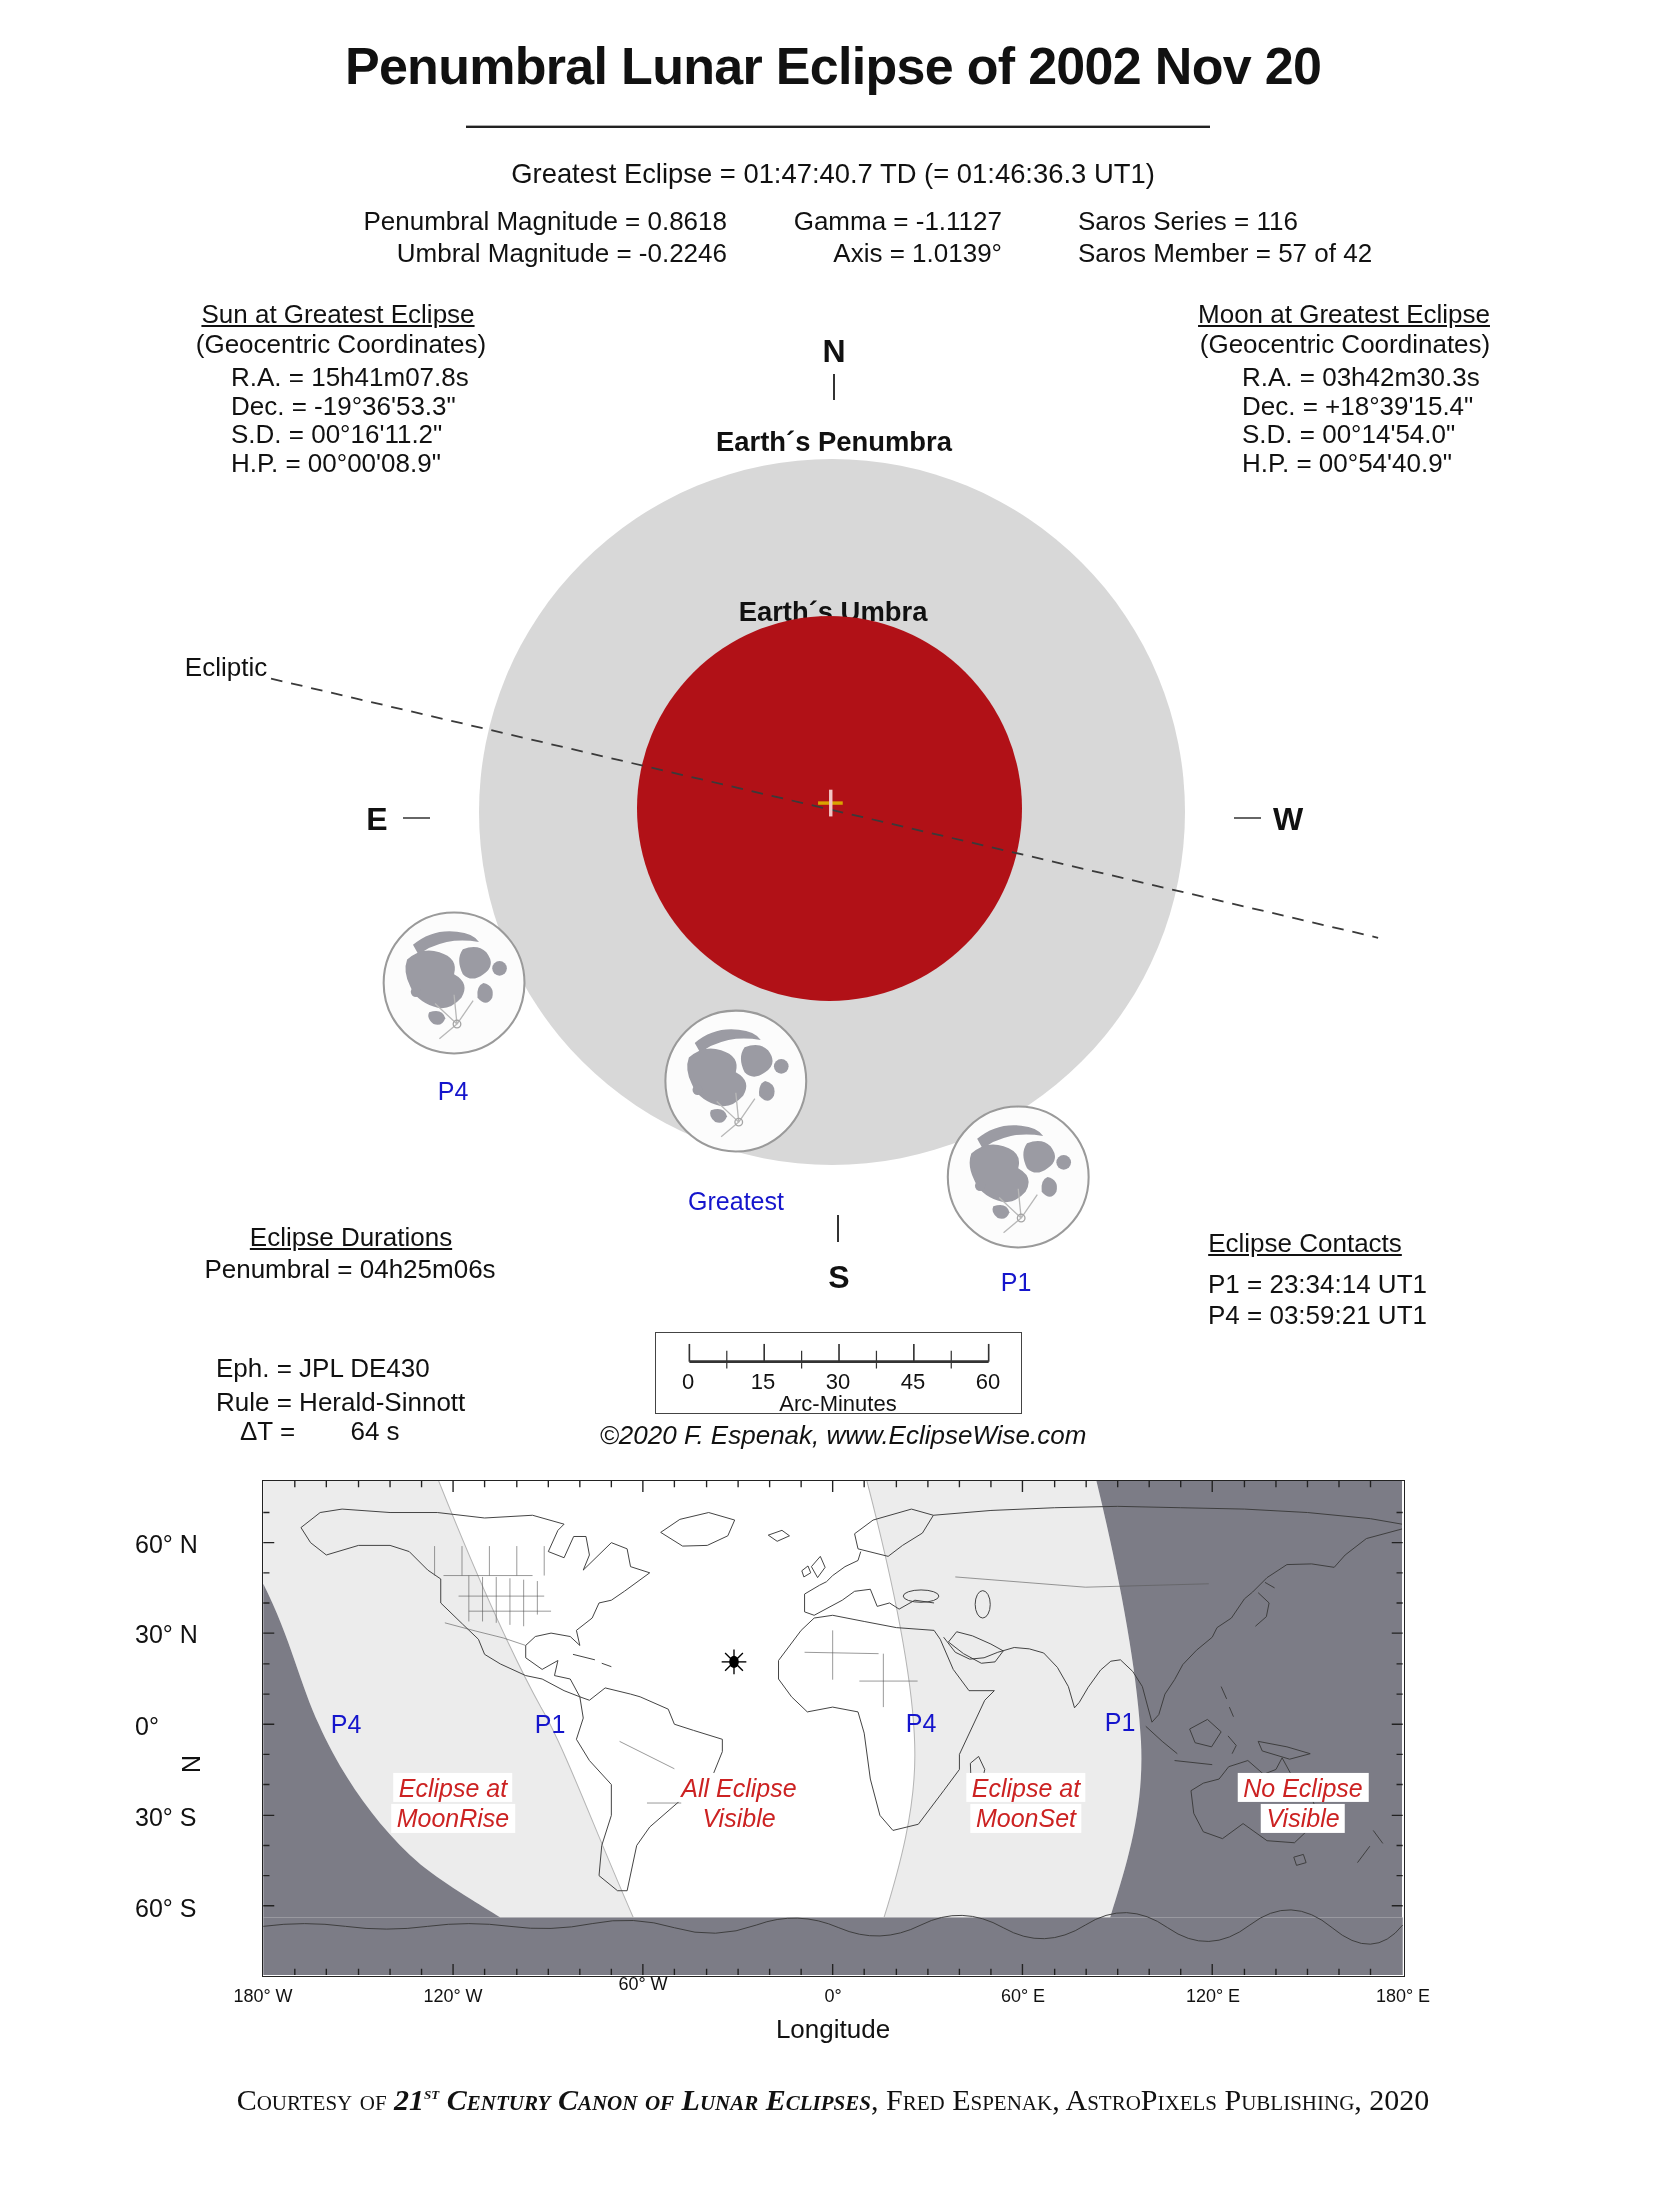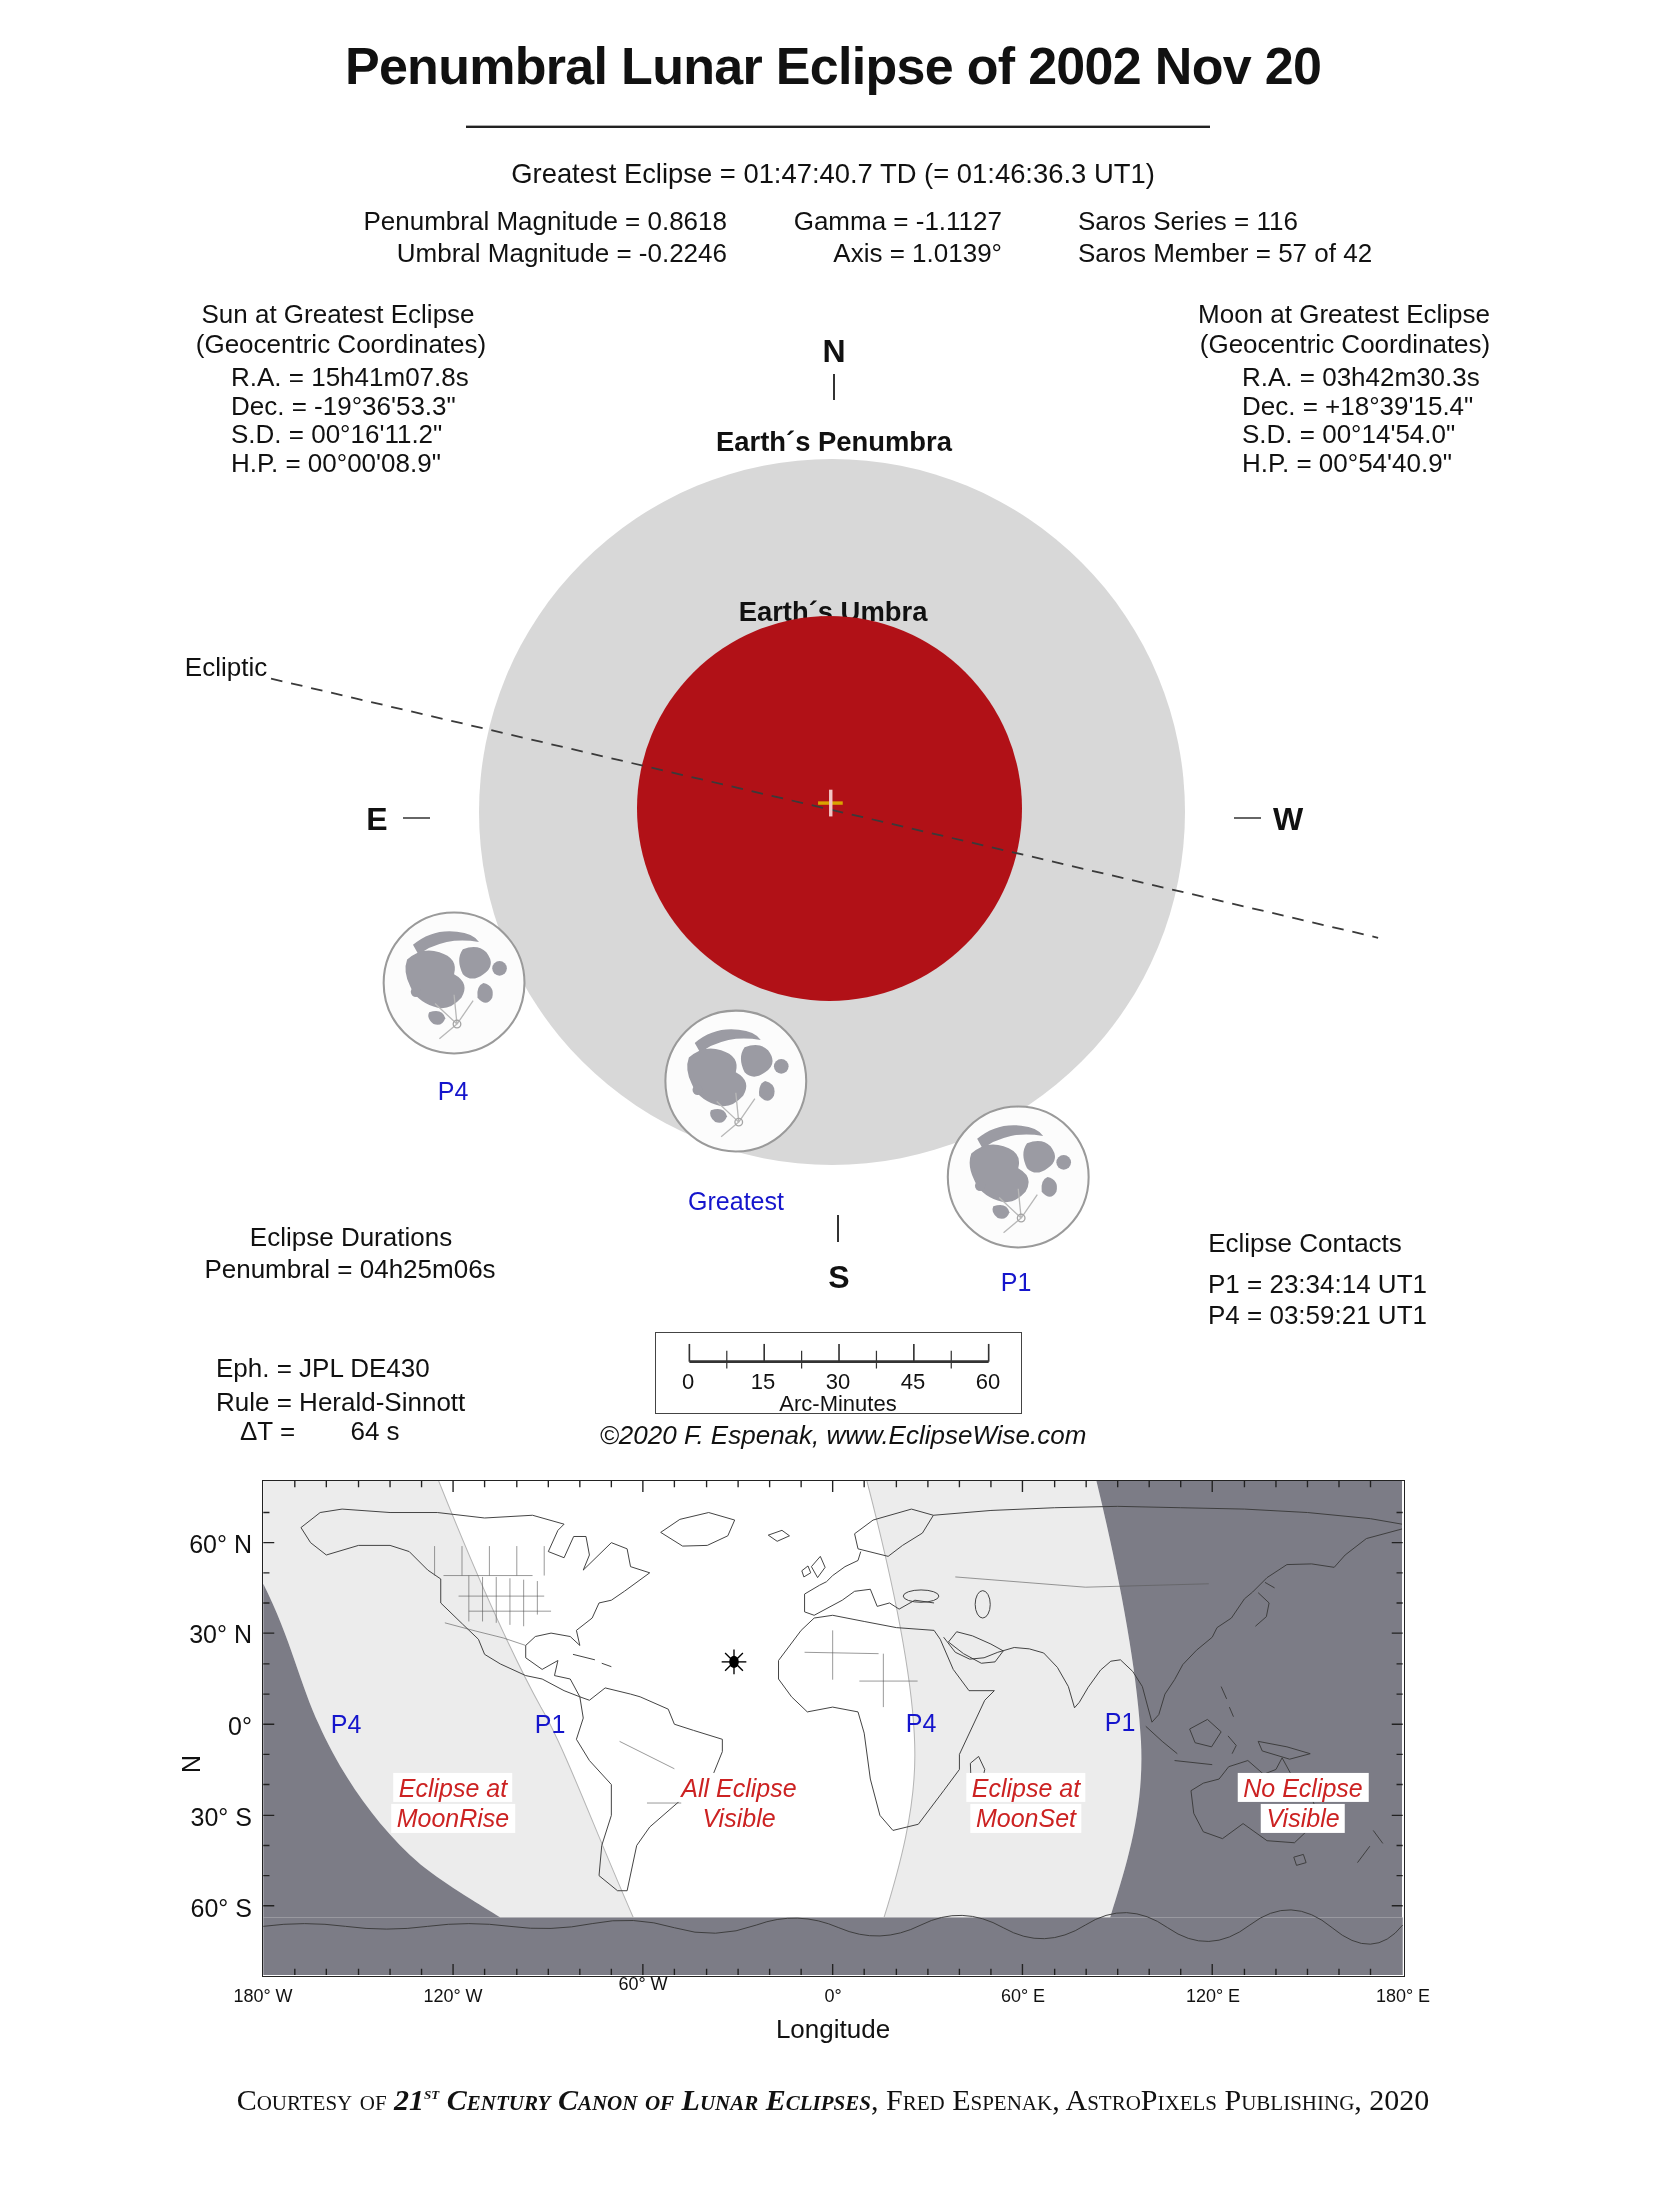--- a/index.html
+++ b/index.html
@@ -1,42 +1,42 @@
 <!DOCTYPE html>
 <html style="font-size:11px"><head>
 <meta charset="utf-8">
 <style>
   html,body{margin:0;padding:0;background:#fff;}
   #page{position:relative;width:1680px;height:2194px;background:#fff;overflow:hidden;
         font-family:"Liberation Sans",sans-serif;color:#111;}
   .abs{position:absolute;}
   .cx{transform:translateX(-50%);}
   .b{font-weight:bold;}
-  .u{}
+  .u{text-decoration:underline;}
   .it{font-style:italic;}
   .f38{font-size:26px;line-height:1.1;}
   .f40{font-size:27.4px;line-height:1.1;}
   .f36{font-size:25px;line-height:1.1;}
   .blue{color:#1515cc;}
   #title{font-size:52px;font-weight:bold;letter-spacing:-0.7px;white-space:nowrap;text-align:right;}
   #title-rule{height:0;border-top:1.4px solid #aaa;border-bottom:2.1px solid #222;}
   .circle{border-radius:50%;}
   #penumbra-circle{background:#d8d8d8;}
   #umbra-circle{background:#b11117;}
   .tickv{width:2.1px;background:#333;}
   .dash-h{height:2.1px;background:#666;}
   .nsew{font-size:32px;font-weight:bold;}
   #scalebar-box{border:1.4px solid #444;box-sizing:border-box;background:#fff;}
   .sb-num{font-size:22px;}
   #map-frame{border:1.4px solid #222;box-sizing:border-box;}
   .region-label{display:flex;flex-direction:column;align-items:center;gap:1.4px;
     font-size:25px;font-style:italic;color:#cc2222;transform:translate(-50%,-50%);white-space:nowrap;}
   .region-label span{background:#fff;padding:0.7px 5.5px;line-height:1.12;}
   .map-p{font-size:25px;color:#1515cc;transform:translate(-50%,-50%);}
-  .latlbl{font-size:25px;text-align:right;width:117px;}
+  .latlbl{font-size:25px;text-align:left;width:117px;}
   .lonlbl{font-size:18px;transform:translateX(-50%);white-space:nowrap;}
   #axis-n{font-size:25px;transform:translate(-50%,-50%) rotate(90deg);}
   #footer{font-family:"Liberation Serif",serif;font-variant:small-caps;font-size:30px;white-space:nowrap;}
   #footer sup{font-size:18px;}
   svg{display:block;}
 </style>
 </head>
 <body>
 
 <div id="page">

